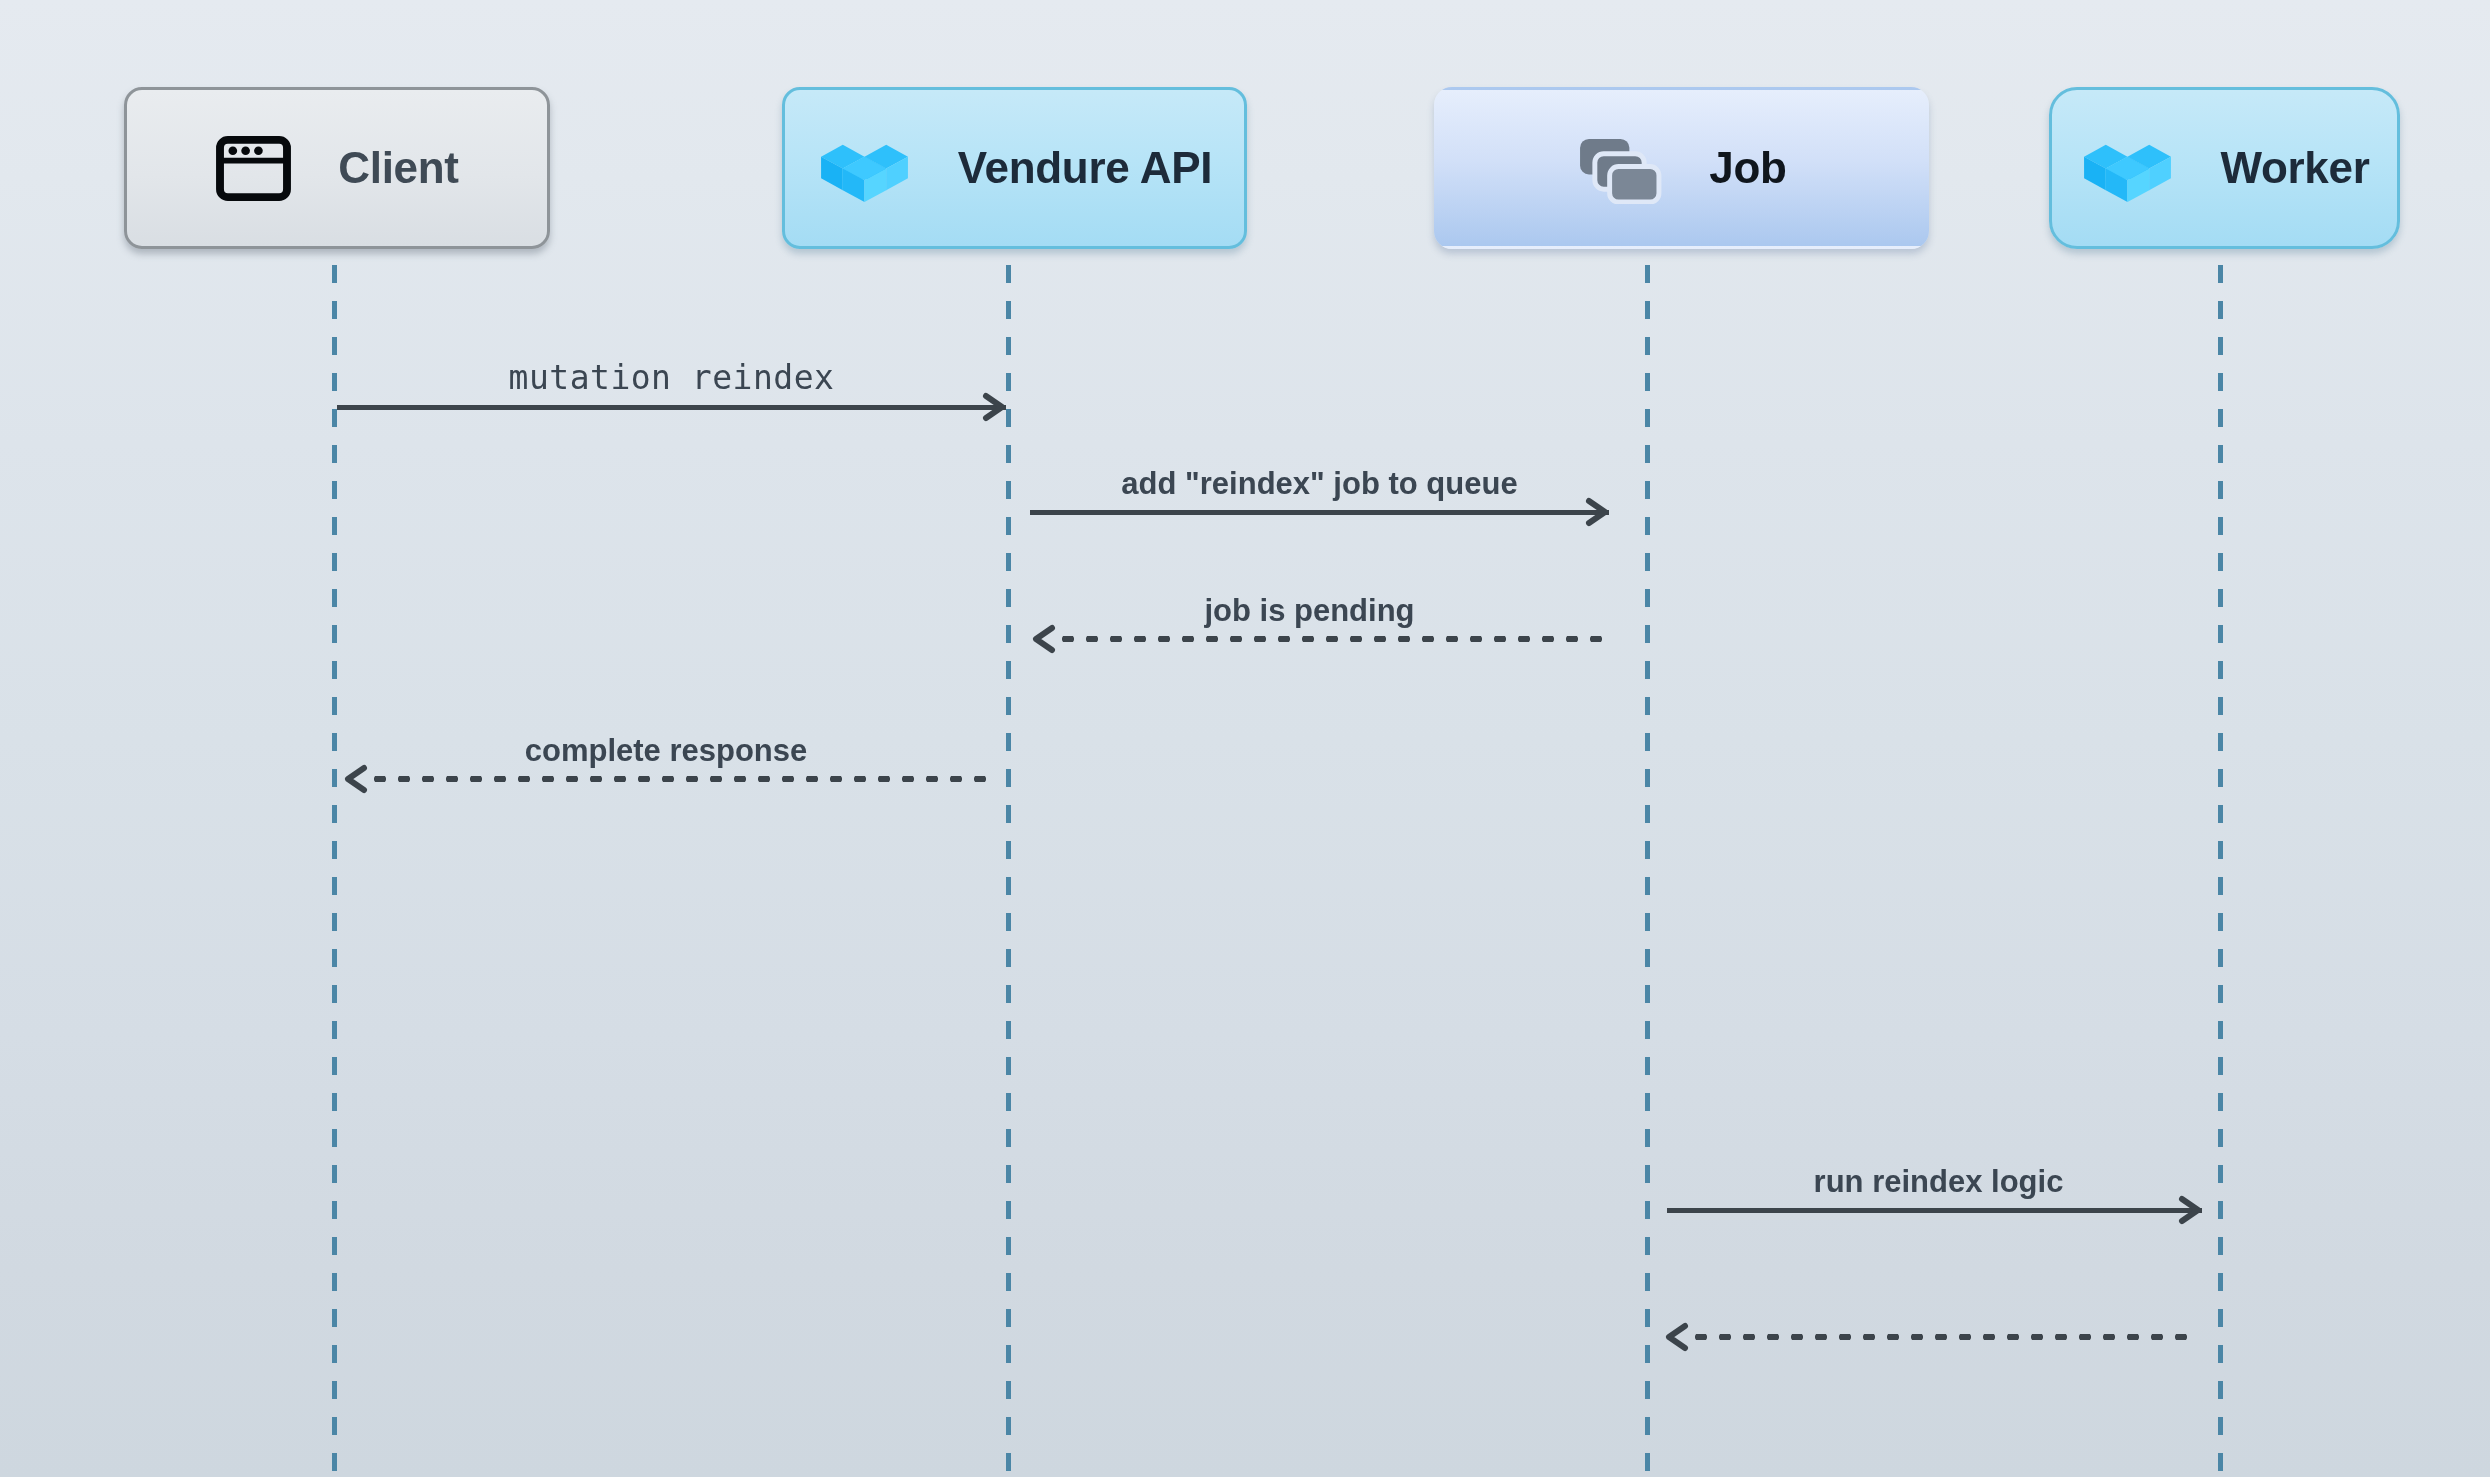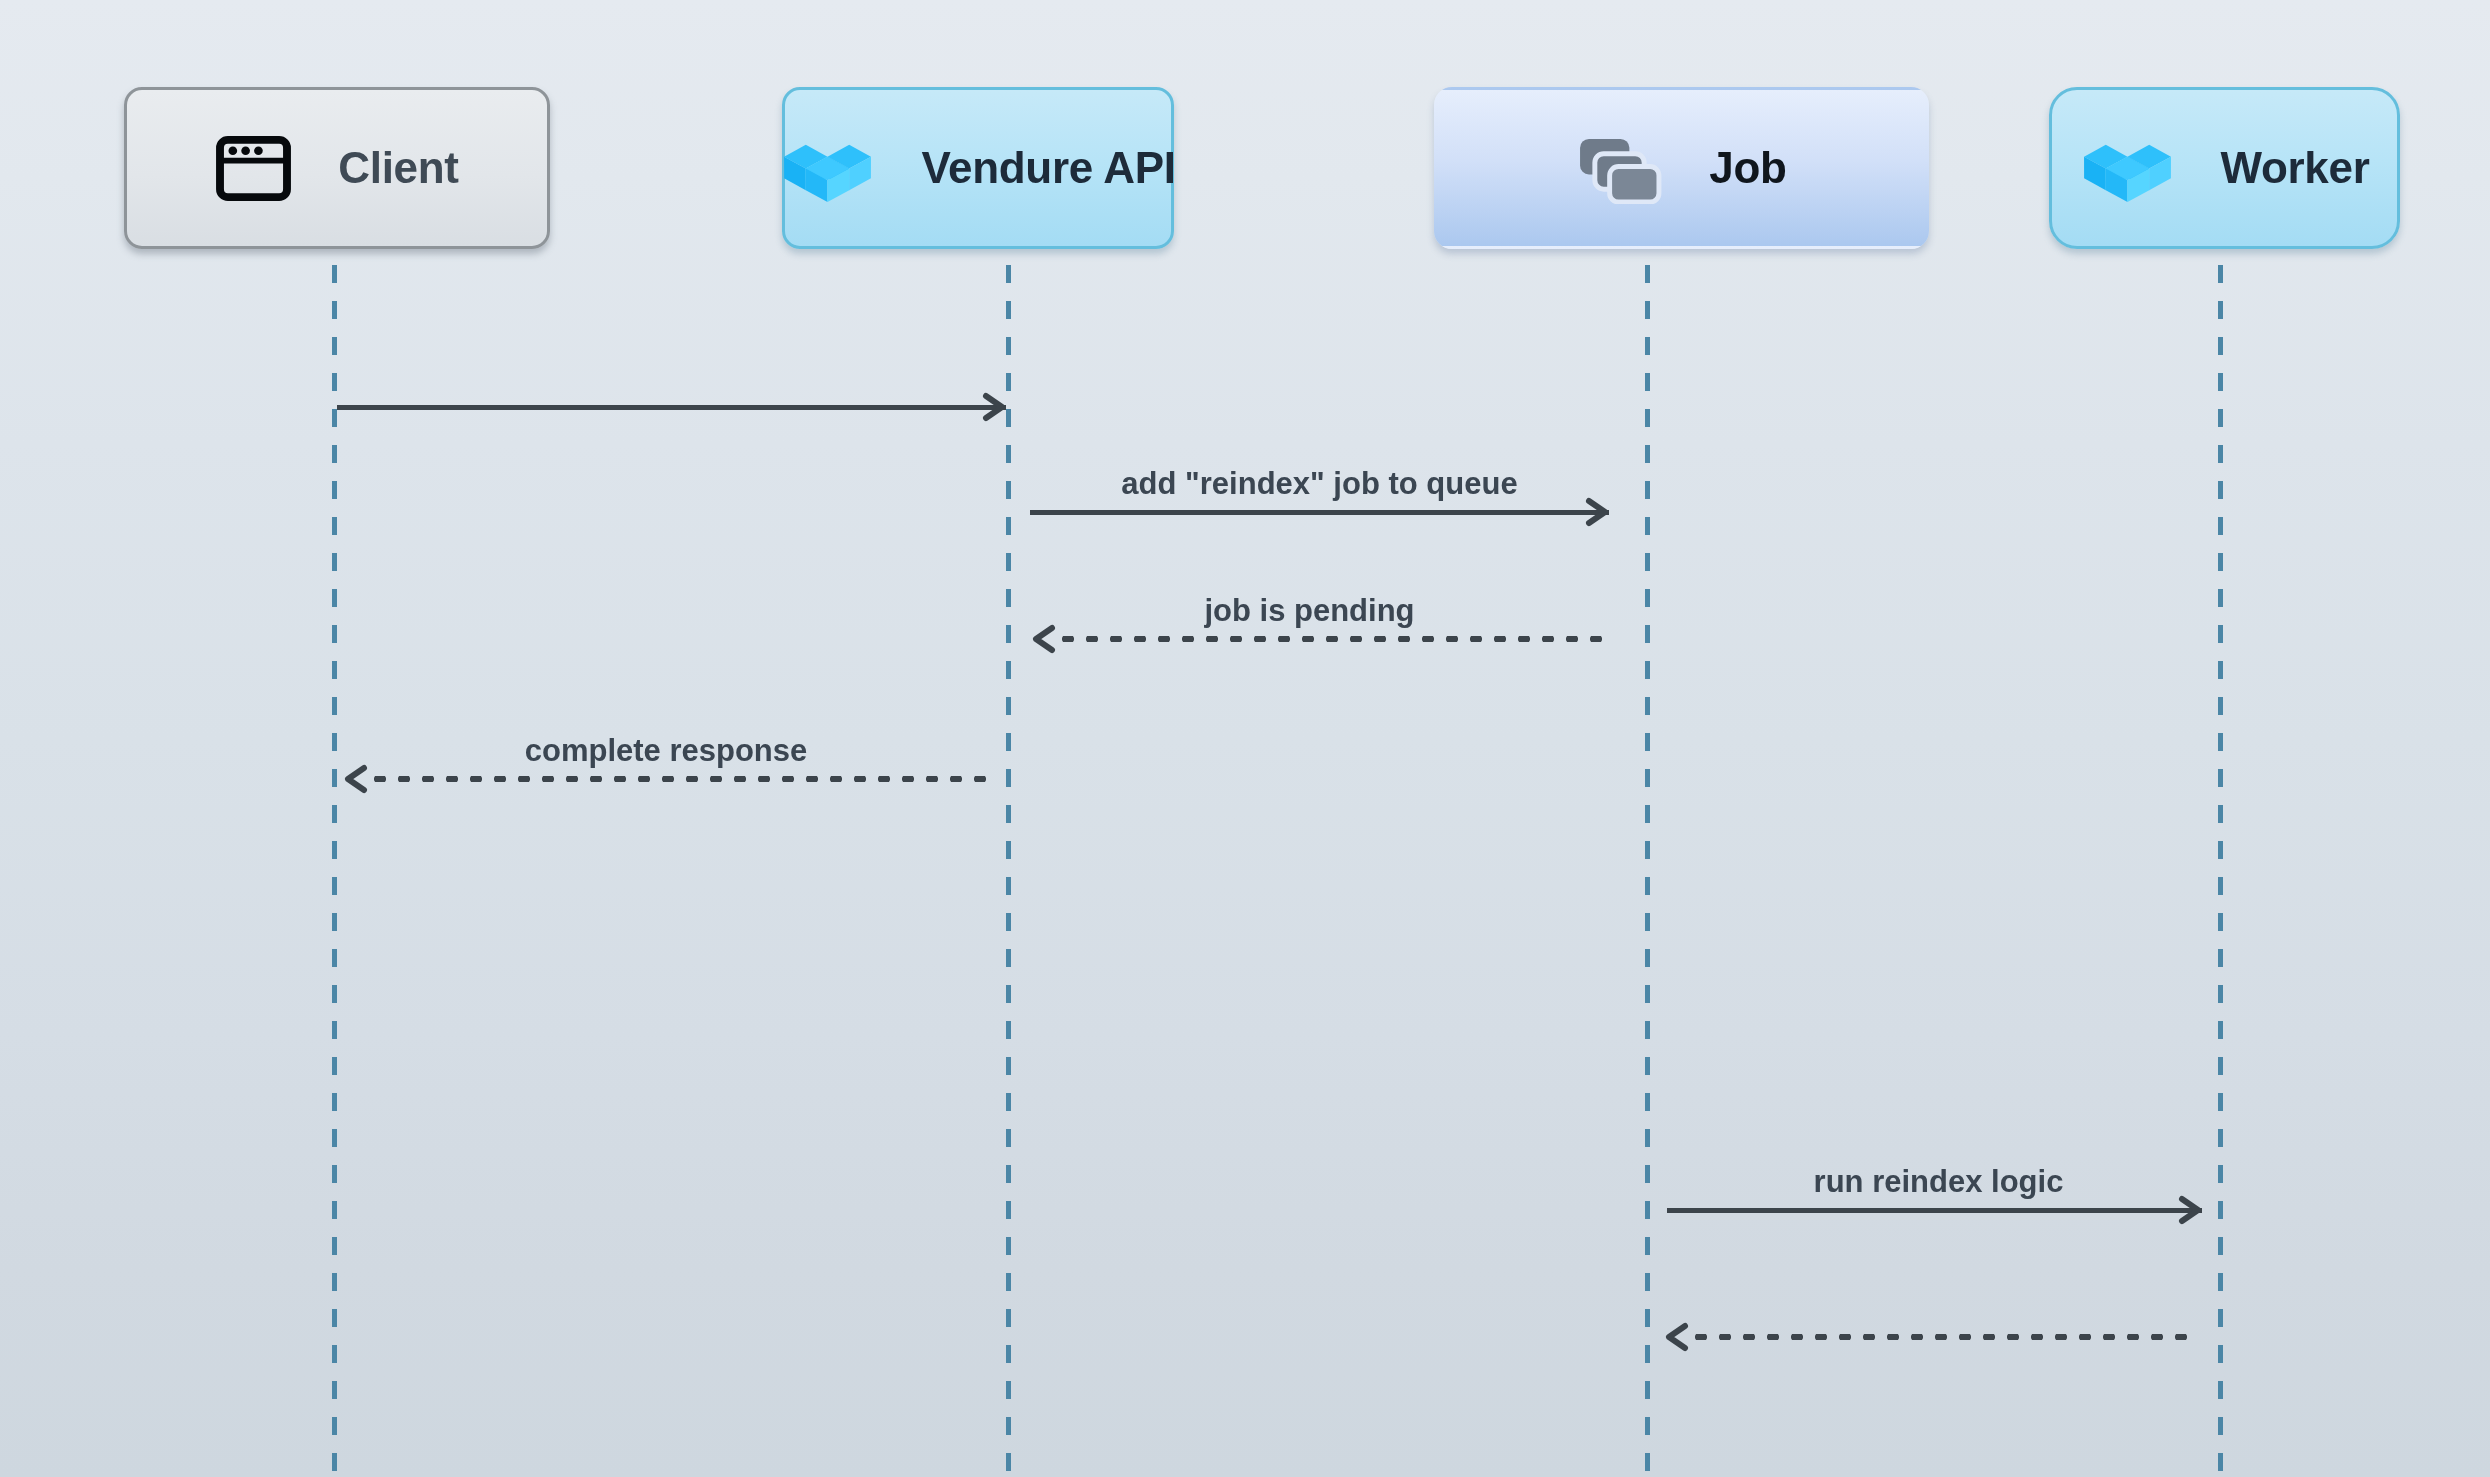--- a/index.html
+++ b/index.html
@@ -145,21 +145,21 @@
         <rect x="5" y="5" width="68" height="58" rx="8" ry="8" fill="none" stroke="#06090c" stroke-width="8"></rect>
         <line x1="7" y1="26" x2="71" y2="26" stroke="#06090c" stroke-width="6"></line>
         <circle cx="18" cy="16" r="4.4" fill="#06090c"></circle>
         <circle cx="31" cy="16" r="4.4" fill="#06090c"></circle>
         <circle cx="44" cy="16" r="4.4" fill="#06090c"></circle>
       </svg>
     </span>
     <span class="p-label">Client</span>
   </div>
 
-  <div class="participant vendure" style="left:782px; top:87px; width:392px;">
+  <div class="participant vendure" style="left:782px; top:87px; width:465px;">
     <span class="p-icon">
       <svg width="95" height="75" viewBox="0 0 96 76">
 
         <polygon points="4,26 26,14 48,26 26,38" fill="#2ec0fb"></polygon>
         <polygon points="4,26 26,38 26,60 4,48" fill="#19b2f5"></polygon>
         <polygon points="26,38 48,26 48,48 26,60" fill="#4fd0ff"></polygon>
 
         <polygon points="48,26 70,14 92,26 70,38" fill="#2ec0fb"></polygon>
         <polygon points="48,26 70,38 70,60 48,48" fill="#19b2f5"></polygon>
         <polygon points="70,38 92,26 92,48 70,60" fill="#4fd0ff"></polygon>
@@ -194,20 +194,21 @@
         <polygon points="70,38 92,26 92,48 70,60" fill="#4fd0ff"></polygon>
         <polygon points="26,38 48,26 70,38 48,50" fill="#3ec9ff"></polygon>
         <polygon points="26,38 48,50 48,72 26,60" fill="#23b8f8"></polygon>
         <polygon points="48,50 70,38 70,60 48,72" fill="#56d5ff"></polygon>
       </svg>
     </span>
     <span class="p-label">Worker</span>
   </div>
 
   <div class="message" style="left:337px; width:669px; top:297px; height:113px;">
+    <div class="msg-label mono" style="left:0; right:0;">mutation  reindex</div>
     <div class="msg-line solid"></div>
     <span class="arrowhead right">
       <svg width="32" height="32" viewBox="0 0 32 32">
         <polyline points="10,5 26,16 10,27" fill="none" stroke="#3c444b" stroke-width="6" stroke-linecap="round" stroke-linejoin="round"></polyline>
       </svg>
     </span>
   </div>
 
   <div class="message" style="left:1030px; width:579px; top:406px; height:109px;">
     <div class="msg-label" style="left:0; right:0;">add "reindex" job to queue</div>

